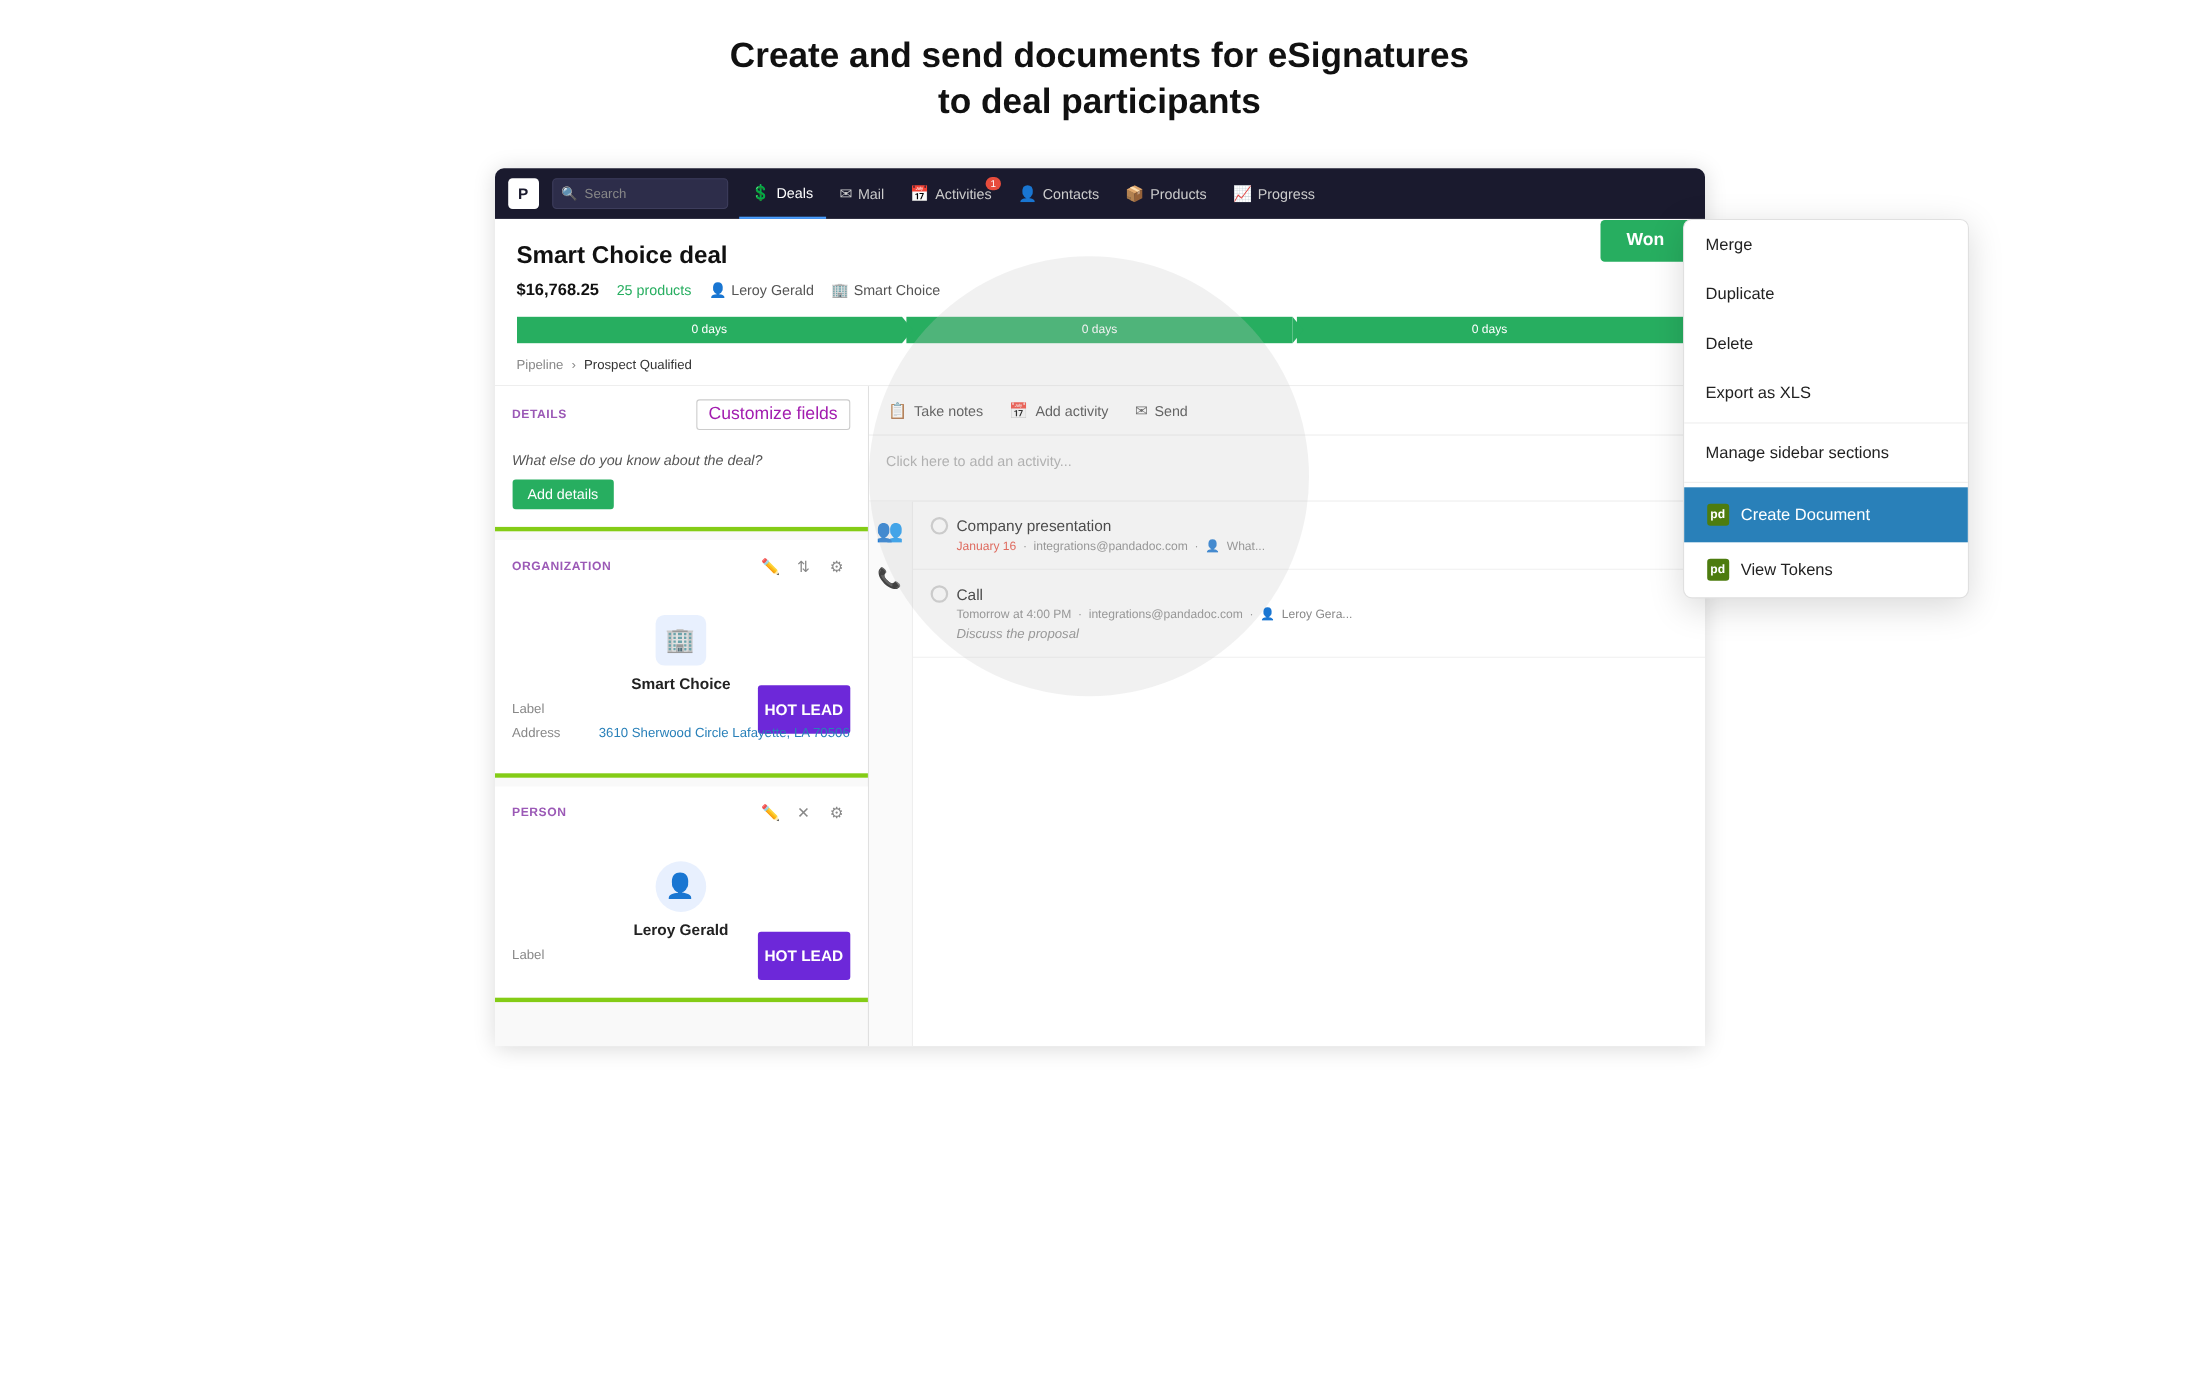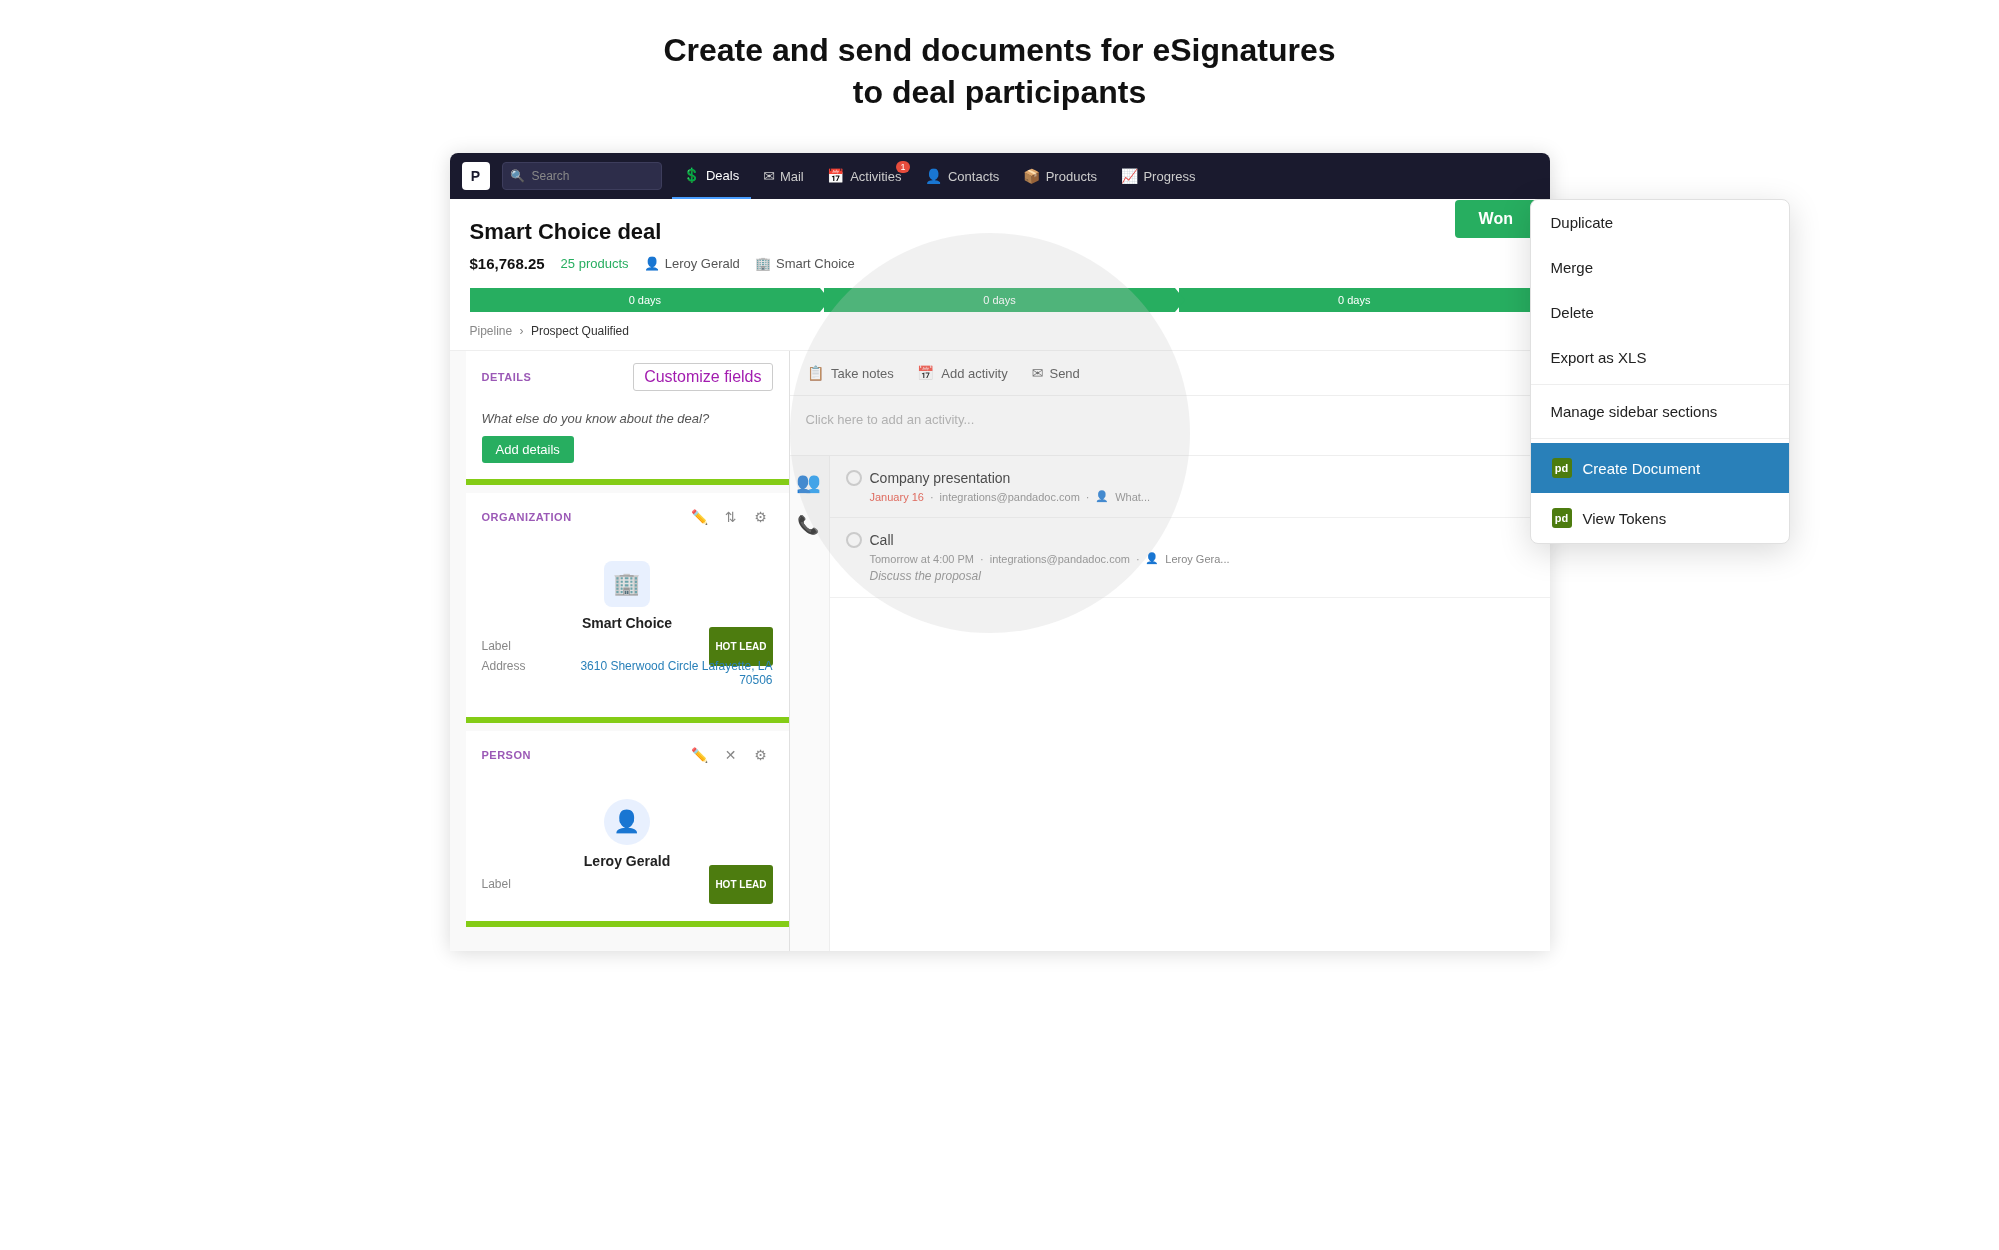--- a/index.html
+++ b/index.html
@@ -236,22 +236,22 @@
     
     .left-sidebar {
       width: 340px;
       background: #f9f9f9;
       border-right: 1px solid #e0e0e0;
       padding: 0;
       flex-shrink: 0;
     }
     .sidebar-section {
       background: #fff;
-      margin: 0 0 8px 16px;
-      border-bottom: 6px solid #84cc16;
+      margin: 0 0 8px 0;
+      border-bottom: 4px solid #84cc16;
     }
     .sidebar-section-header {
       display: flex; align-items: center; justify-content: space-between;
       padding: 12px 16px;
       font-size: 11px;
       font-weight: 700;
       color: #9b59b6;
       letter-spacing: 0.5px;
       text-transform: uppercase;
     }
@@ -332,23 +332,23 @@
     .field-value {
       color: #333;
       text-align: right;
       flex: 1;
     }
     .field-value.link {
       color: #2980b9;
       text-decoration: none;
     }
     .hot-lead-badge {
-      background: #4d7c0f;
-      color: #fff;
-      font-size: 10px;
+      background: #6d28d9;
+      color: #fff;
+      font-size: 14px;
       font-weight: 700;
       padding: 14px 6px;
       border-radius: 3px;
     }
 
     
     .person-card {
       display: flex;
       flex-direction: column;
       align-items: center;
@@ -778,24 +778,24 @@
 
         </div>
       </div>
 
 
     </div>
   </div>
 
   <div class="dropdown-menu">
     <div class="dropdown-item">
+      <span>Merge</span>
+    </div>
+    <div class="dropdown-item">
       <span>Duplicate</span>
-    </div>
-    <div class="dropdown-item">
-      <span>Merge</span>
     </div>
     <div class="dropdown-item">
       <span>Delete</span>
     </div>
     <div class="dropdown-item">
       <span>Export as XLS</span>
     </div>
     <div class="dropdown-divider"></div>
     <div class="dropdown-item">
       <span>Manage sidebar sections</span>

